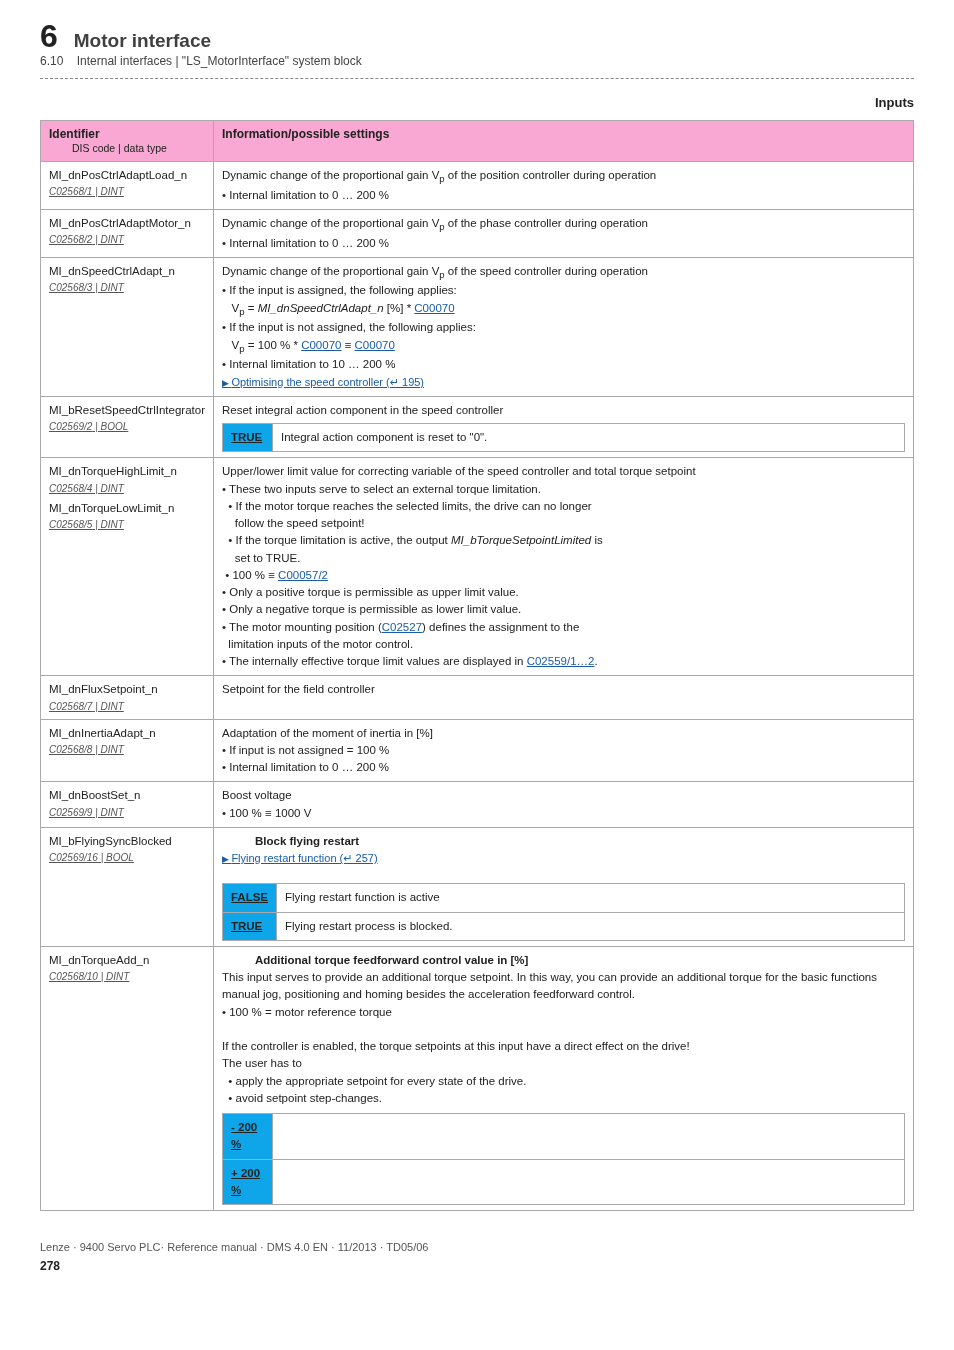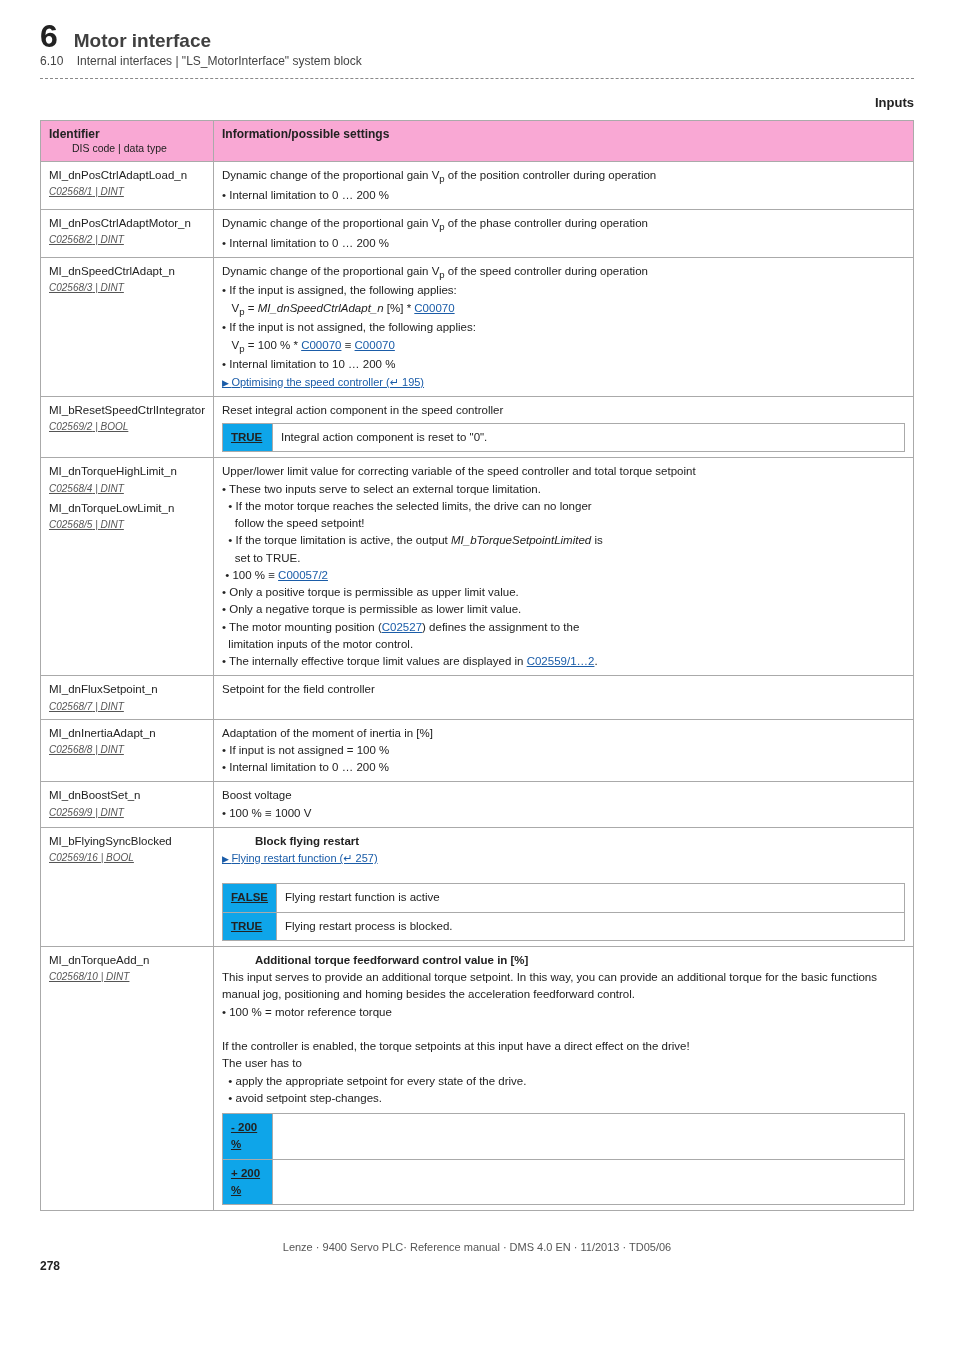--- a/index.html
+++ b/index.html
@@ -314,14 +314,14 @@
           </tr>
         </tbody>
           </table>
       </td>
     </tr>
   </tbody>
 </table>
 
 <div class="footer-bar">
   <span style="position:absolute;left:0;bottom:-20px;font-size:12px;font-weight:bold;">278</span>
-  <div style="text-align:center;margin-top:18px;font-size:11px;color:#555;">Lenze · 9400 Servo PLC· Reference manual · DMS 4.0 EN · 11/2013 · TD05/06</div>
+  <div style="text-align:left;margin-top:18px;font-size:11px;color:#555;">Lenze · 9400 Servo PLC· Reference manual · DMS 4.0 EN · 11/2013 · TD05/06</div>
 </div>
 
 </body></html>

